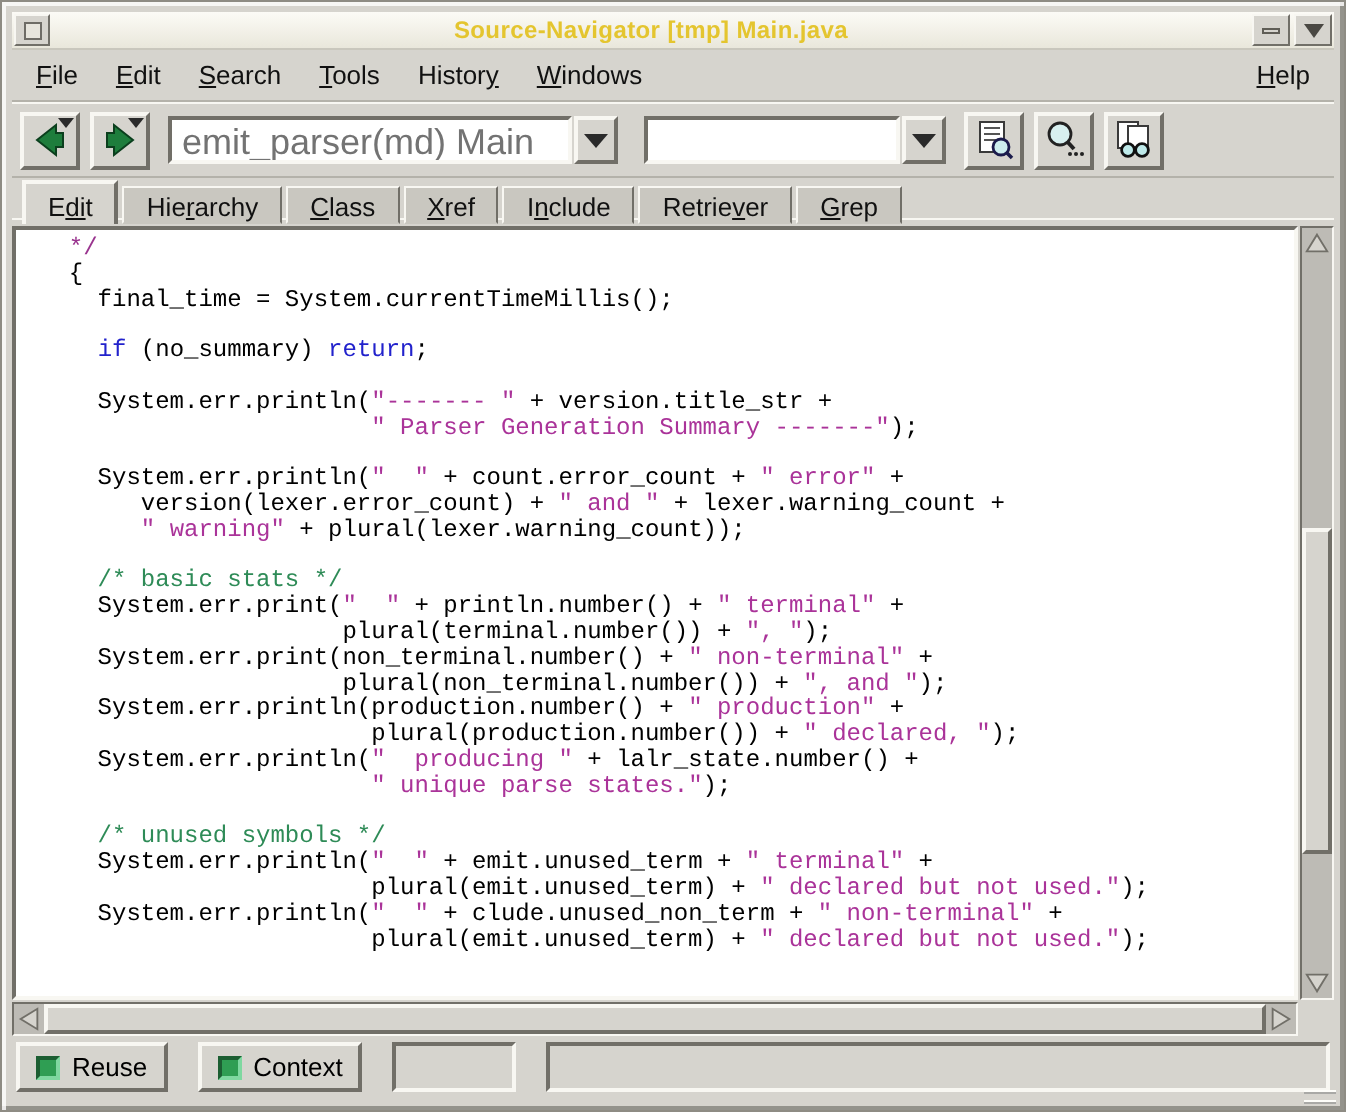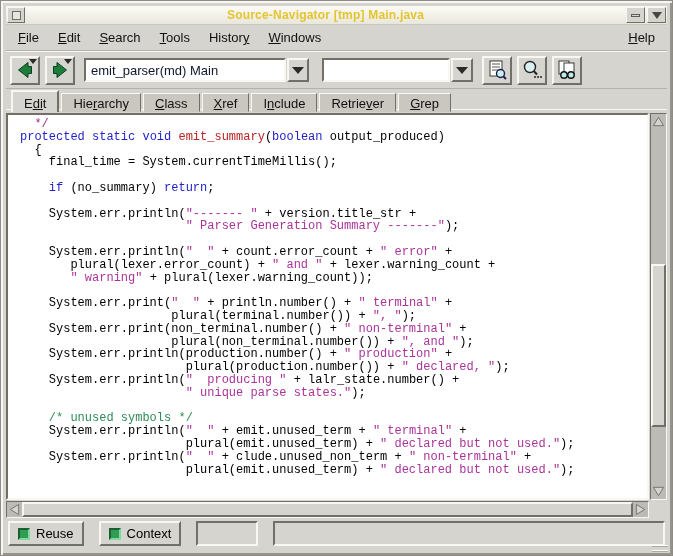--- a/index.html
+++ b/index.html
@@ -60,23 +60,23 @@
   }
   .tool-btn{
     width:30px; height:29px; flex:none; position:relative; background:var(--chrome);
     border:2px solid; border-color:var(--hl) var(--sh) var(--sh) var(--hl);
     display:flex; align-items:center; justify-content:center;
   }
   .corner-caret{position:absolute; top:1px; right:1px; width:0; height:0;
     border-left:4px solid transparent; border-right:4px solid transparent; border-top:5px solid #2a2a2a;}
   .combo{display:flex; align-items:center; flex:none;}
   .combo-entry{
-    height:24px; background:#fff; font-size:13px; line-height:20px;
+    height:24px; background:#fff; font-size:18px; line-height:20px;
     border:2px solid; border-color:var(--sh) var(--hl) var(--hl) var(--sh);
-    padding:1px 5px; color:#0f172a; white-space:nowrap; overflow:hidden;
+    padding:1px 5px; color:#737373; white-space:nowrap; overflow:hidden;
   }
   .combo-entry.c1{width:202px;}
   .combo-entry.c2{width:128px;}
   .combo-btn{
     width:22px; height:24px; background:var(--chrome); margin-left:1px;
     border:2px solid; border-color:var(--hl) var(--sh) var(--sh) var(--hl);
     display:flex; align-items:center; justify-content:center;
   }
   .combo-arrow{width:0;height:0;border-left:6px solid transparent;border-right:6px solid transparent;border-top:7px solid #2a2a2a;}
   
@@ -251,33 +251,33 @@
       <div class="tab"><span class="mn">C</span>lass</div>
       <div class="tab"><span class="mn">X</span>ref</div>
       <div class="tab">I<span class="mn">n</span>clude</div>
       <div class="tab">Retrie<span class="mn">v</span>er</div>
       <div class="tab"><span class="mn">G</span>rep</div>
     </div>
 
   <div class="editor-wrap">
     <div class="code-area" id="code">
         <div class="cl"><span class="t-d">  */</span></div>
-        <div class="cl"><span class="t-k">protected</span><span class="t-p"> </span><span class="t-k">static</span><span class="t-p"> </span><span class="t-k">void</span><span class="t-p"> </span><span class="t-f">emit_summary</span><span class="t-p">(</span><span class="t-k">boolean</span><span class="t-p"> output_produced)</span></div>
         <div class="cl"><span class="t-p">  {</span></div>
         <div class="cl"><span class="t-p">    final_time = System.currentTimeMillis();</span></div>
         <div class="cl">&nbsp;</div>
         <div class="cl"><span class="t-p">    </span><span class="t-k">if</span><span class="t-p"> (no_summary) </span><span class="t-k">return</span><span class="t-p">;</span></div>
         <div class="cl">&nbsp;</div>
         <div class="cl"><span class="t-p">    System.err.println(</span><span class="t-s">"------- "</span><span class="t-p"> + version.title_str +</span></div>
         <div class="cl"><span class="t-p">                       </span><span class="t-s">" Parser Generation Summary -------"</span><span class="t-p">);</span></div>
         <div class="cl">&nbsp;</div>
         <div class="cl"><span class="t-p">    System.err.println(</span><span class="t-s">"  "</span><span class="t-p"> + count.error_count + </span><span class="t-s">" error"</span><span class="t-p"> +</span></div>
-        <div class="cl"><span class="t-p">       plural(lexer.error_count) + </span><span class="t-s">" and "</span><span class="t-p"> + lexer.warning_count +</span></div>
+        <div class="cl"><span class="t-p">       version(lexer.error_count) + </span><span class="t-s">" and "</span><span class="t-p"> + lexer.warning_count +</span></div>
         <div class="cl"><span class="t-p">       </span><span class="t-s">" warning"</span><span class="t-p"> + plural(lexer.warning_count));</span></div>
         <div class="cl">&nbsp;</div>
+        <div class="cl"><span class="t-c">    /* basic stats */</span></div>
         <div class="cl"><span class="t-p">    System.err.print(</span><span class="t-s">"  "</span><span class="t-p"> + println.number() + </span><span class="t-s">" terminal"</span><span class="t-p"> +</span></div>
         <div class="cl"><span class="t-p">                     plural(terminal.number()) + </span><span class="t-s">", "</span><span class="t-p">);</span></div>
         <div class="cl"><span class="t-p">    System.err.print(non_terminal.number() + </span><span class="t-s">" non-terminal"</span><span class="t-p"> +</span></div>
         <div class="cl"><span class="t-p">                     plural(non_terminal.number()) + </span><span class="t-s">", and "</span><span class="t-p">);</span></div>
         <div class="cl"><span class="t-p">    System.err.println(production.number() + </span><span class="t-s">" production"</span><span class="t-p"> +</span></div>
         <div class="cl"><span class="t-p">                       plural(production.number()) + </span><span class="t-s">" declared, "</span><span class="t-p">);</span></div>
         <div class="cl"><span class="t-p">    System.err.println(</span><span class="t-s">"  producing "</span><span class="t-p"> + lalr_state.number() +</span></div>
         <div class="cl"><span class="t-p">                       </span><span class="t-s">" unique parse states."</span><span class="t-p">);</span></div>
         <div class="cl">&nbsp;</div>
         <div class="cl"><span class="t-c">    /* unused symbols */</span></div>

